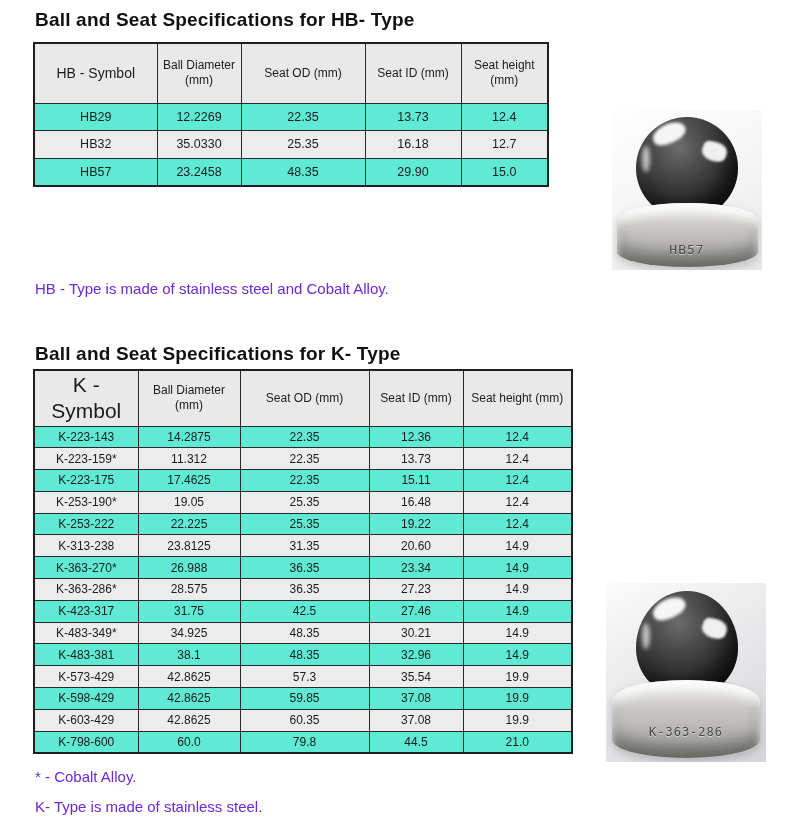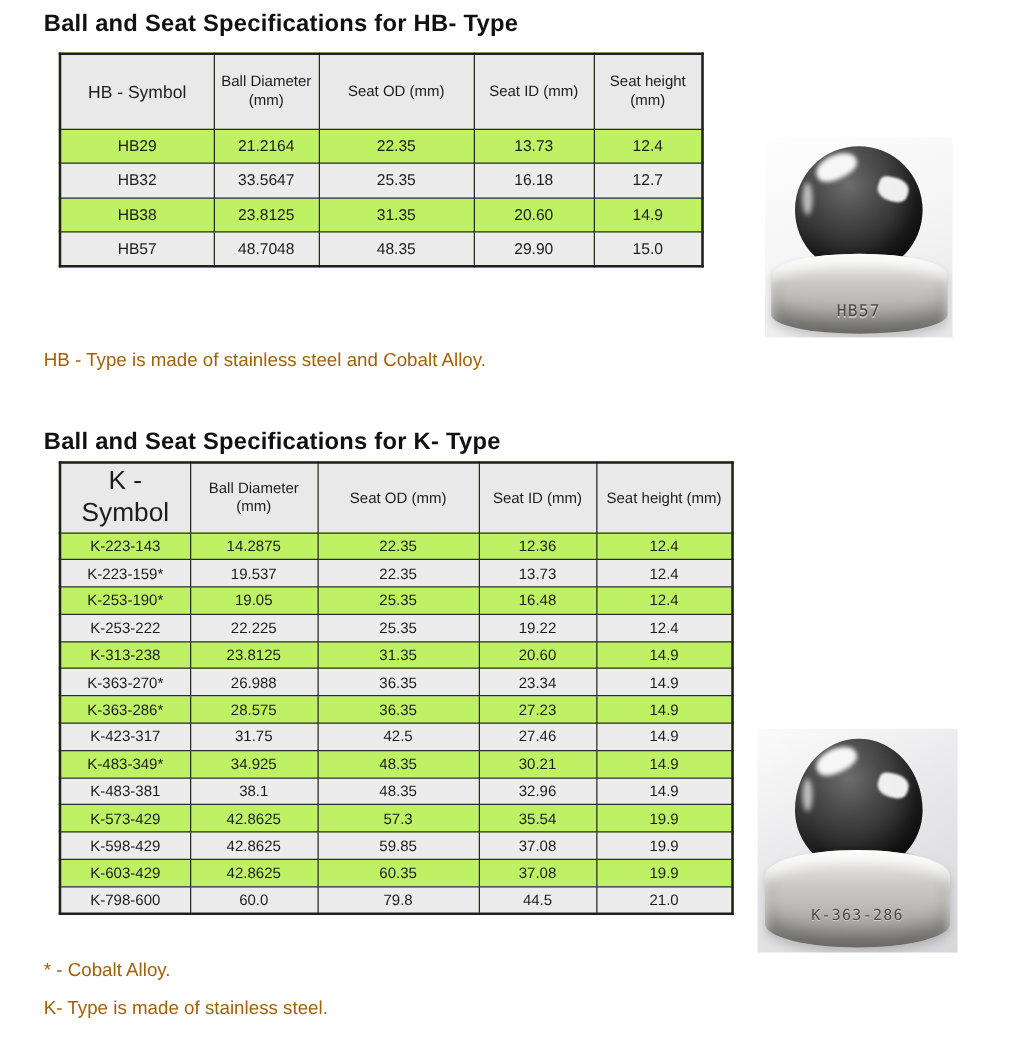--- a/index.html
+++ b/index.html
@@ -9,39 +9,39 @@
     font-family:"Liberation Sans", sans-serif; color:#1c1c1c; overflow:hidden;
   }
   .section-title {
     position:absolute; left:35px; font-size:19px; font-weight:bold; color:#111;
     letter-spacing:.2px; white-space:nowrap;
   }
   #hb-title { top:9px; }
   #k-title  { top:343px; }
 
   table.spec {
-    position:absolute; left:47px; border-collapse:collapse; table-layout:fixed;
-    border:2px solid #1f1f1f; background:#bef264;padding-left:30px;
+    position:absolute; left:33px; border-collapse:collapse; table-layout:fixed;
+    border:2px solid #1f1f1f; background:#5eead4;padding-left:30px;
   }
   #hb-table { top:42px;  width:514px; }
   #k-table  { top:369px; width:538px; }
   .spec th, .spec td {
     border:1px solid #2a2a2a; text-align:center; vertical-align:middle;
     padding:1px 3px; color:#1c1c1c;
   }
   .spec th { background:#e9e9e9; font-weight:normal; font-size:12px; line-height:1.25; }
   .spec th:first-child { font-size:14px; }
   #hb-table th { height:60px; }
   #k-table  th { height:54px; font-size:12px; }
   #k-table  th:first-child { font-size:21px; }
   #hb-table td { height:27.5px; font-size:12.5px;text-align:center; }
   #k-table  td { height:21.8px; font-size:12px; }
   .spec tbody tr:nth-child(even) td { background:#ececec; }
 
-  .note { position:absolute; left:35px; font-size:15px; color:#a16207; white-space:nowrap; }
+  .note { position:absolute; left:35px; font-size:15px; color:#6d28d9; white-space:nowrap; }
   #hb-note { top:280px; }
   #k-note-1 { top:768px; }
   #k-note-2 { top:798px; }
 
   
   .photo { position:absolute; overflow:hidden; }
   #photo-hb { left:612px; top:110px; width:150px; height:160px;
     background:linear-gradient(155deg,#fefefe 0%,#f4f4f4 55%,#e6e6e8 100%); }
   #photo-k  { left:606px; top:583px; width:160px; height:179px;
     background:linear-gradient(150deg,#fbfbfb 0%,#e9e9eb 45%,#d6d6da 100%); }
@@ -101,42 +101,35 @@
           <th>HB - Symbol</th>
           <th>Ball Diameter (mm)</th>
           <th>Seat OD (mm)</th>
           <th>Seat ID (mm)</th>
           <th>Seat height (mm)</th>
         </tr>
     </thead>
     <tbody>
         <tr>
           <td>HB29</td>
-          <td>21.2164</td>
+          <td>12.2269</td>
           <td>22.35</td>
           <td>13.73</td>
           <td>12.4</td>
         </tr>
         <tr>
           <td>HB32</td>
-          <td>33.5647</td>
+          <td>35.0330</td>
           <td>25.35</td>
           <td>16.18</td>
           <td>12.7</td>
         </tr>
         <tr>
-          <td>HB38</td>
-          <td>23.8125</td>
-          <td>31.35</td>
-          <td>20.60</td>
-          <td>14.9</td>
-        </tr>
-        <tr>
           <td>HB57</td>
-          <td>48.7048</td>
+          <td>23.2458</td>
           <td>48.35</td>
           <td>29.90</td>
           <td>15.0</td>
         </tr>
       </tbody>
   </table>
 
   <div class="note" id="hb-note">HB - Type is made of stainless steel and Cobalt Alloy.</div>
 
   <div class="section-title" id="k-title">Ball and Seat Specifications for K- Type</div>
@@ -161,23 +154,30 @@
     <tbody>
         <tr>
           <td>K-223-143</td>
           <td>14.2875</td>
           <td>22.35</td>
           <td>12.36</td>
           <td>12.4</td>
         </tr>
         <tr>
           <td>K-223-159*</td>
-          <td>19.537</td>
+          <td>11.312</td>
           <td>22.35</td>
           <td>13.73</td>
+          <td>12.4</td>
+        </tr>
+        <tr>
+          <td>K-223-175</td>
+          <td>17.4625</td>
+          <td>22.35</td>
+          <td>15.11</td>
           <td>12.4</td>
         </tr>
         <tr>
           <td>K-253-190*</td>
           <td>19.05</td>
           <td>25.35</td>
           <td>16.48</td>
           <td>12.4</td>
         </tr>
         <tr>

